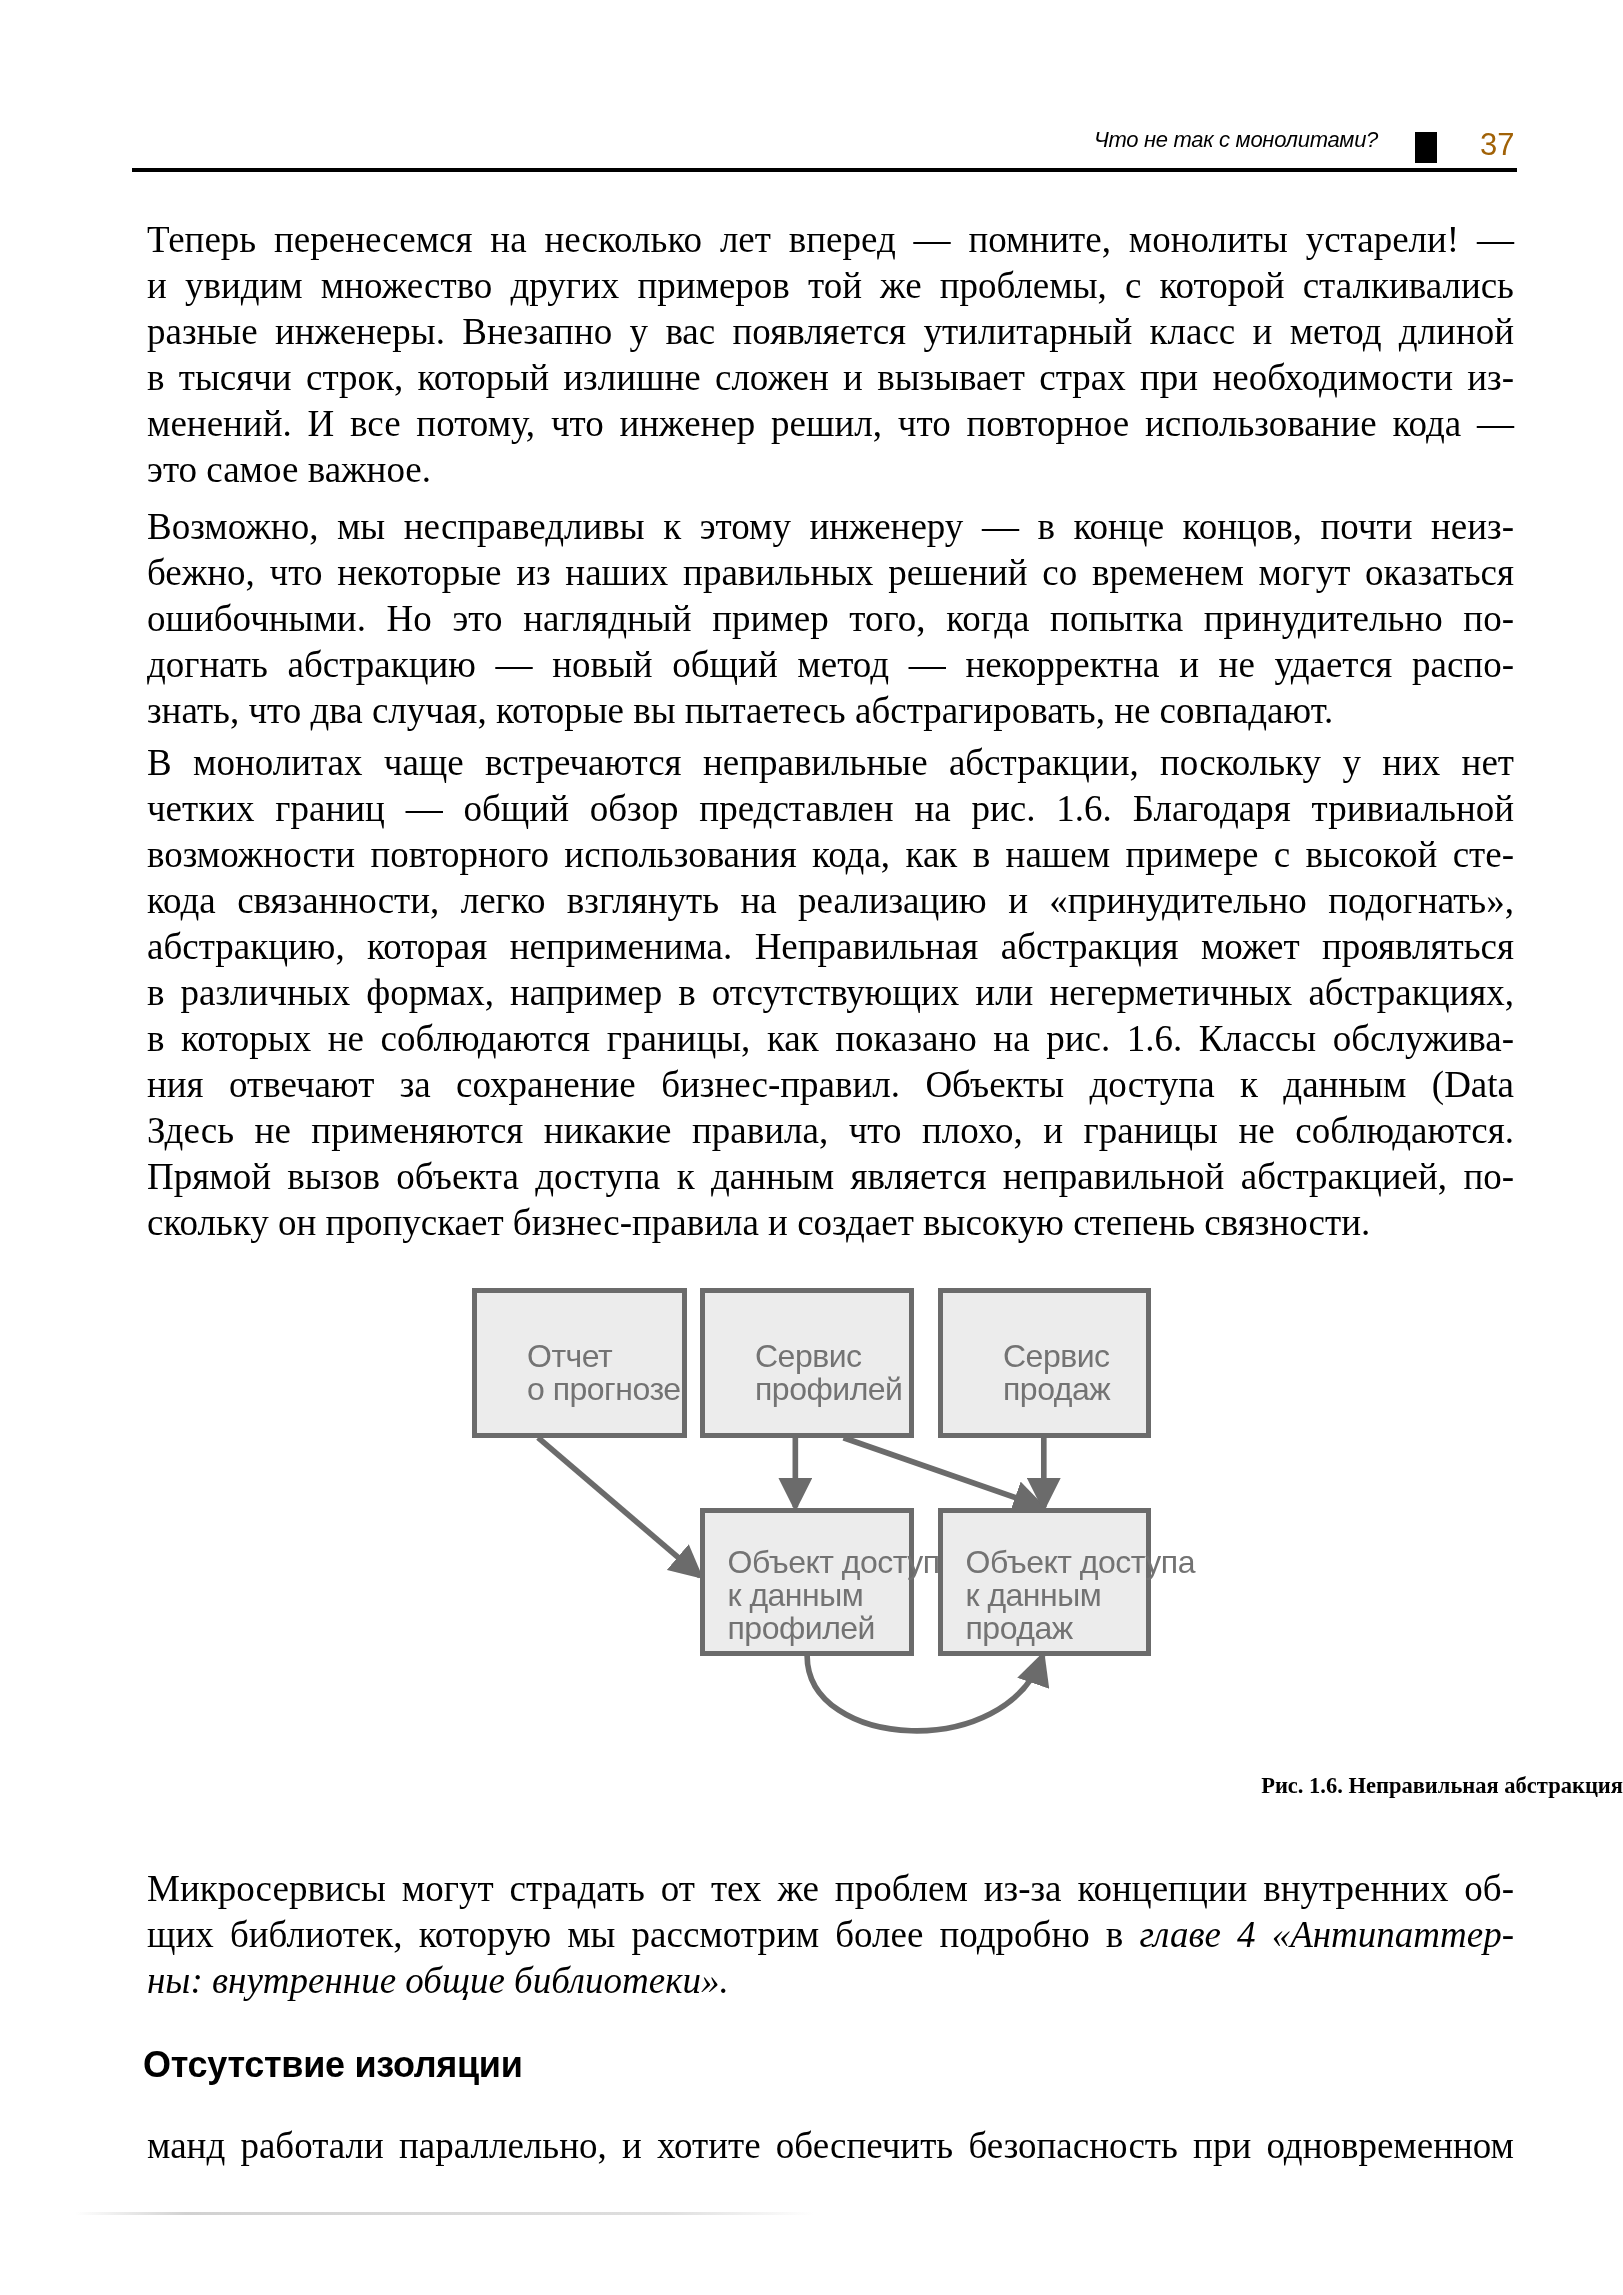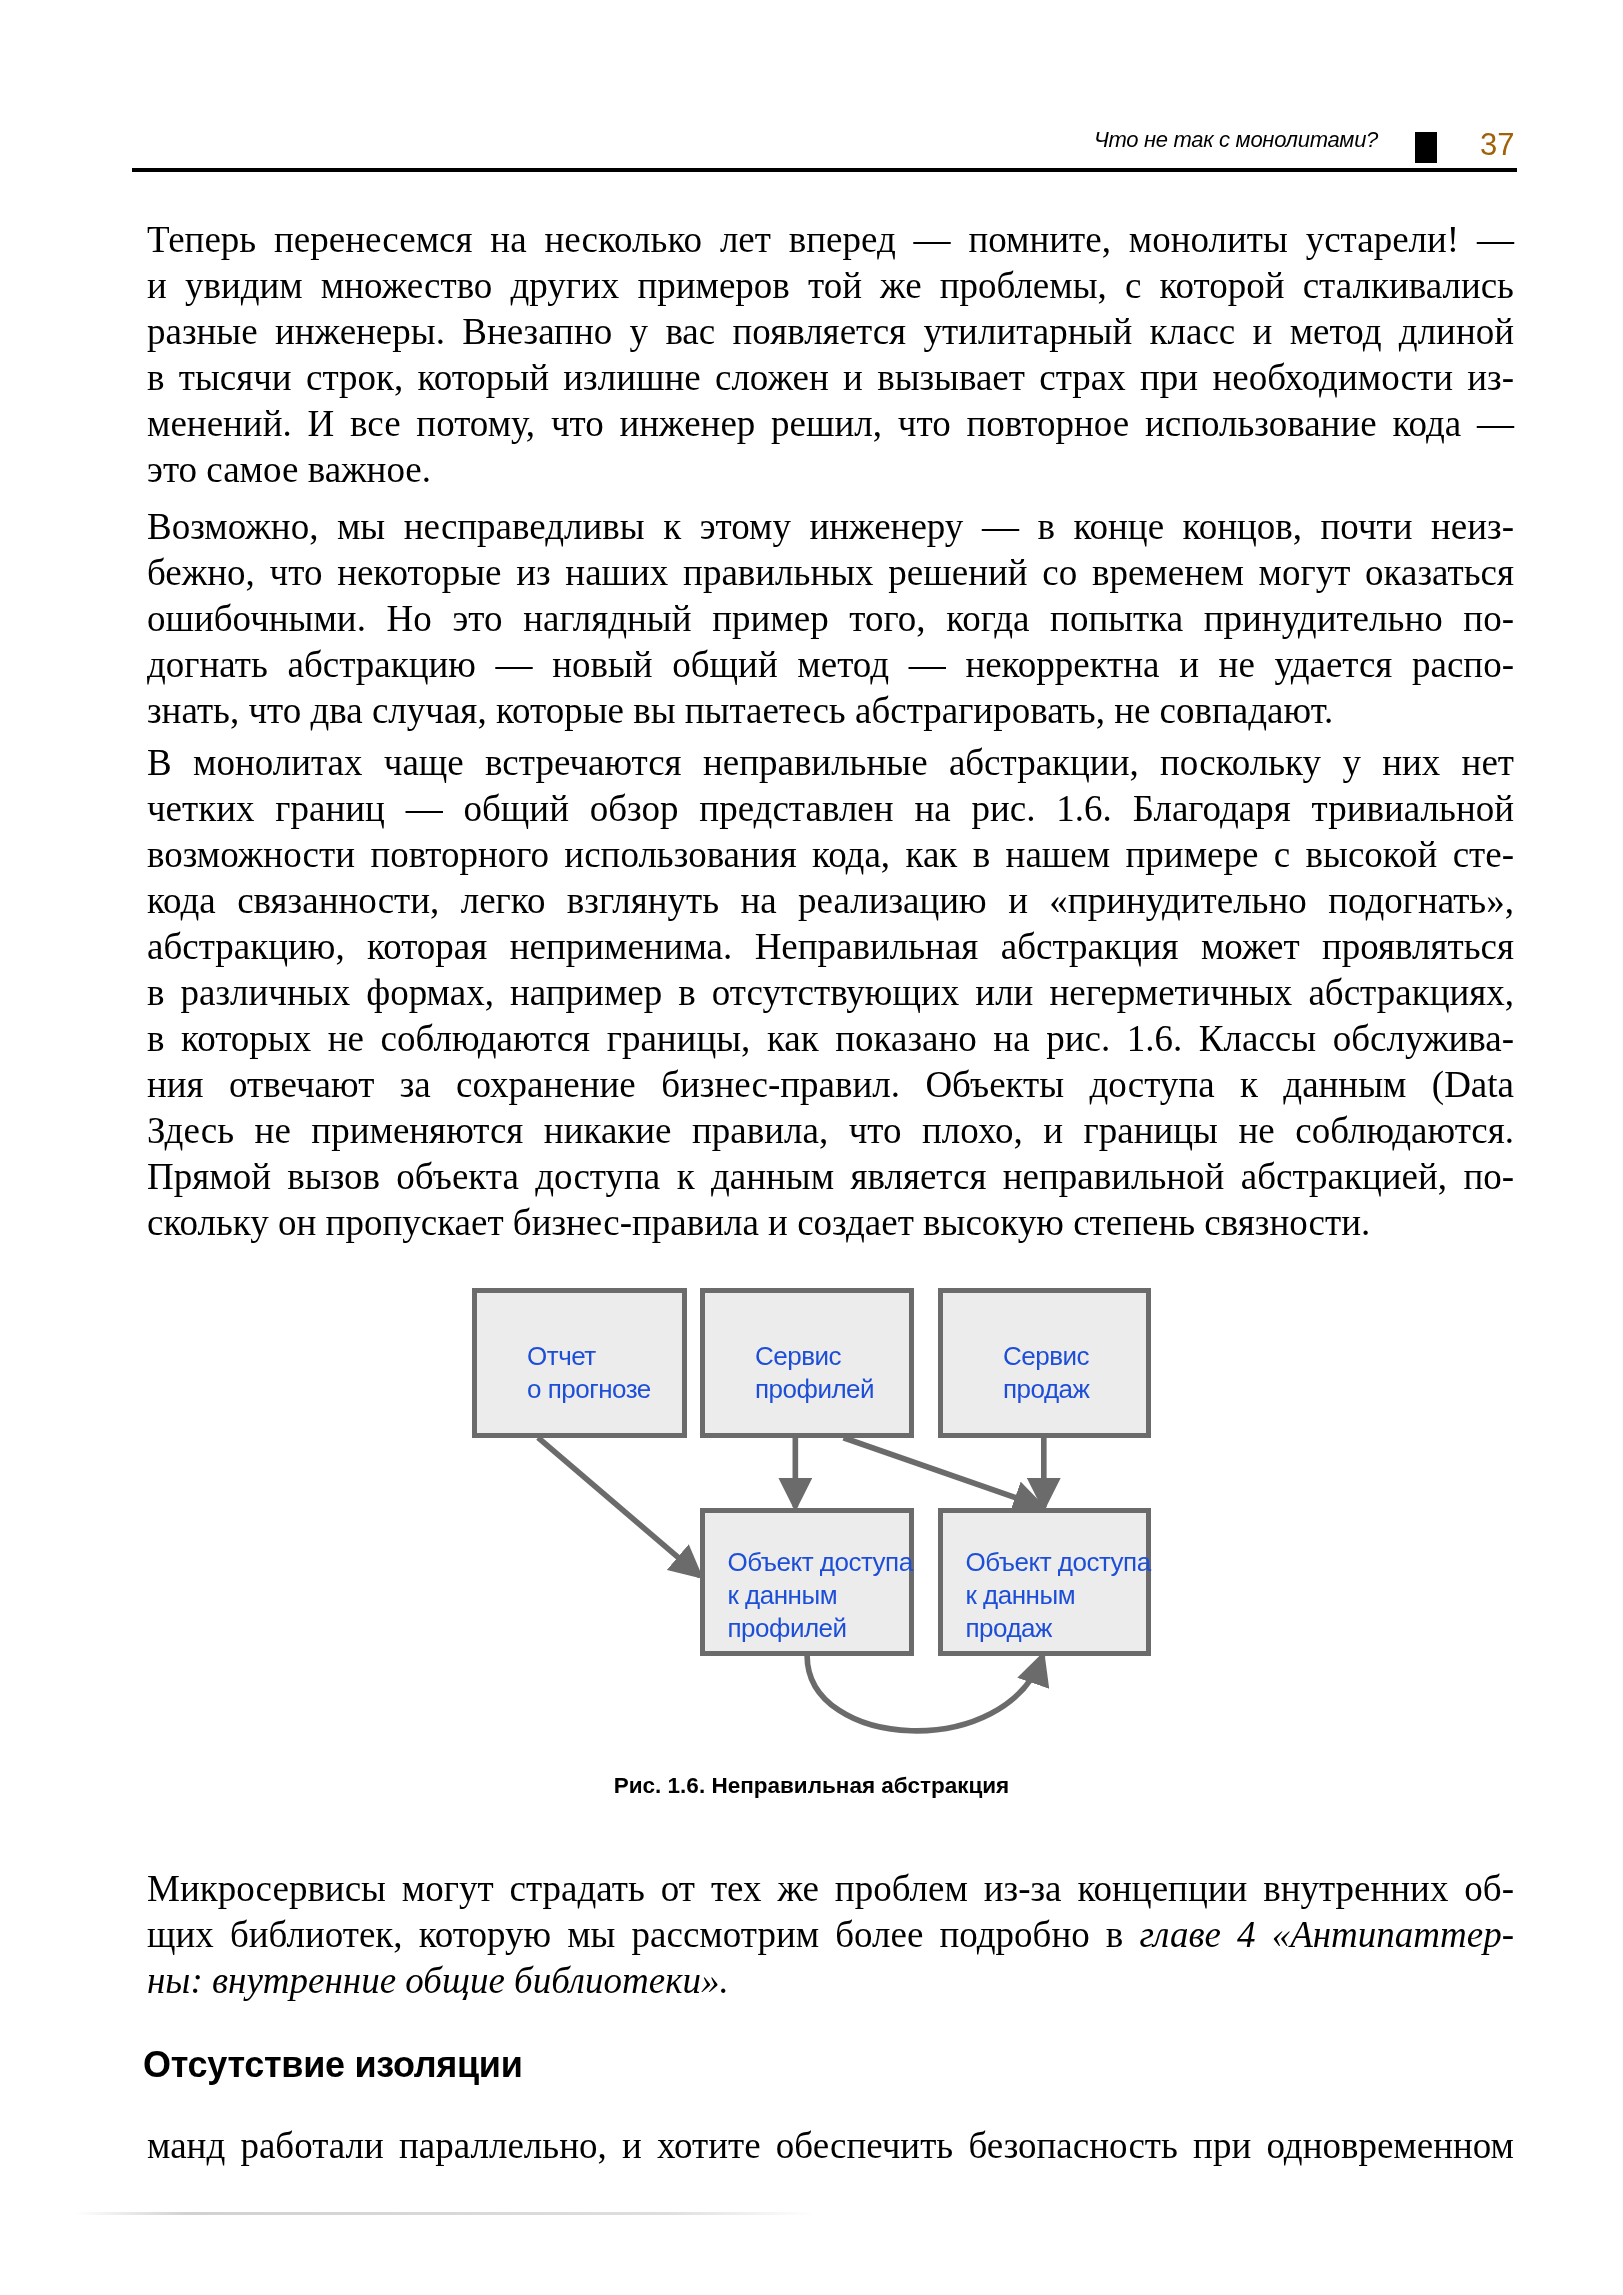--- a/index.html
+++ b/index.html
@@ -44,28 +44,28 @@
     color: #000; margin: 8px; letter-spacing: -0.3px;
   }
 
   .figure { position: absolute; left: 0; top: 0; width: 1623px; height: 2295px; pointer-events: none; }
   .figure svg { position: absolute; left: 0; top: 0; }
   .figure svg * { pointer-events: auto; }
 
   .fig-box {
     position: absolute; box-sizing: border-box;
     border: 5.6px solid #6b6b6b; background: #ececec;
-    font-family: "Liberation Sans", sans-serif; font-size: 26px; line-height: 33px;
-    color: #1d4ed8; letter-spacing: -0.5px;
+    font-family: "Liberation Sans", sans-serif; font-size: 32px; line-height: 33px;
+    color: #737373; letter-spacing: -0.5px;
   }
   .fig-box .label-line { display: block; white-space: nowrap; }
 
   .caption {
-    position: absolute; left: 0; width: 1623px; top: 1773px; text-align: center;
-    font-family: Liberation Sans, sans-serif; font-size: 22.5px; color: #000;
+    position: absolute; left: 0; width: 1623px; top: 1773px; text-align: right;
+    font-family: Liberation Serif, serif; font-size: 22.5px; color: #000;
   }
   .caption .num { font-weight: bold; }
   .caption .text { font-weight: bold; }
 
   .scan-smudge {
     position: absolute; left: 75px; top: 2212px; width: 739px; height: 3.1px;
     background: linear-gradient(90deg, rgba(200,200,200,0) 0%, rgba(190,190,190,0.7) 15%, rgba(200,200,200,0.6) 80%, rgba(220,220,220,0) 100%);
     border-radius: 1.9px;
   }
 </style>

